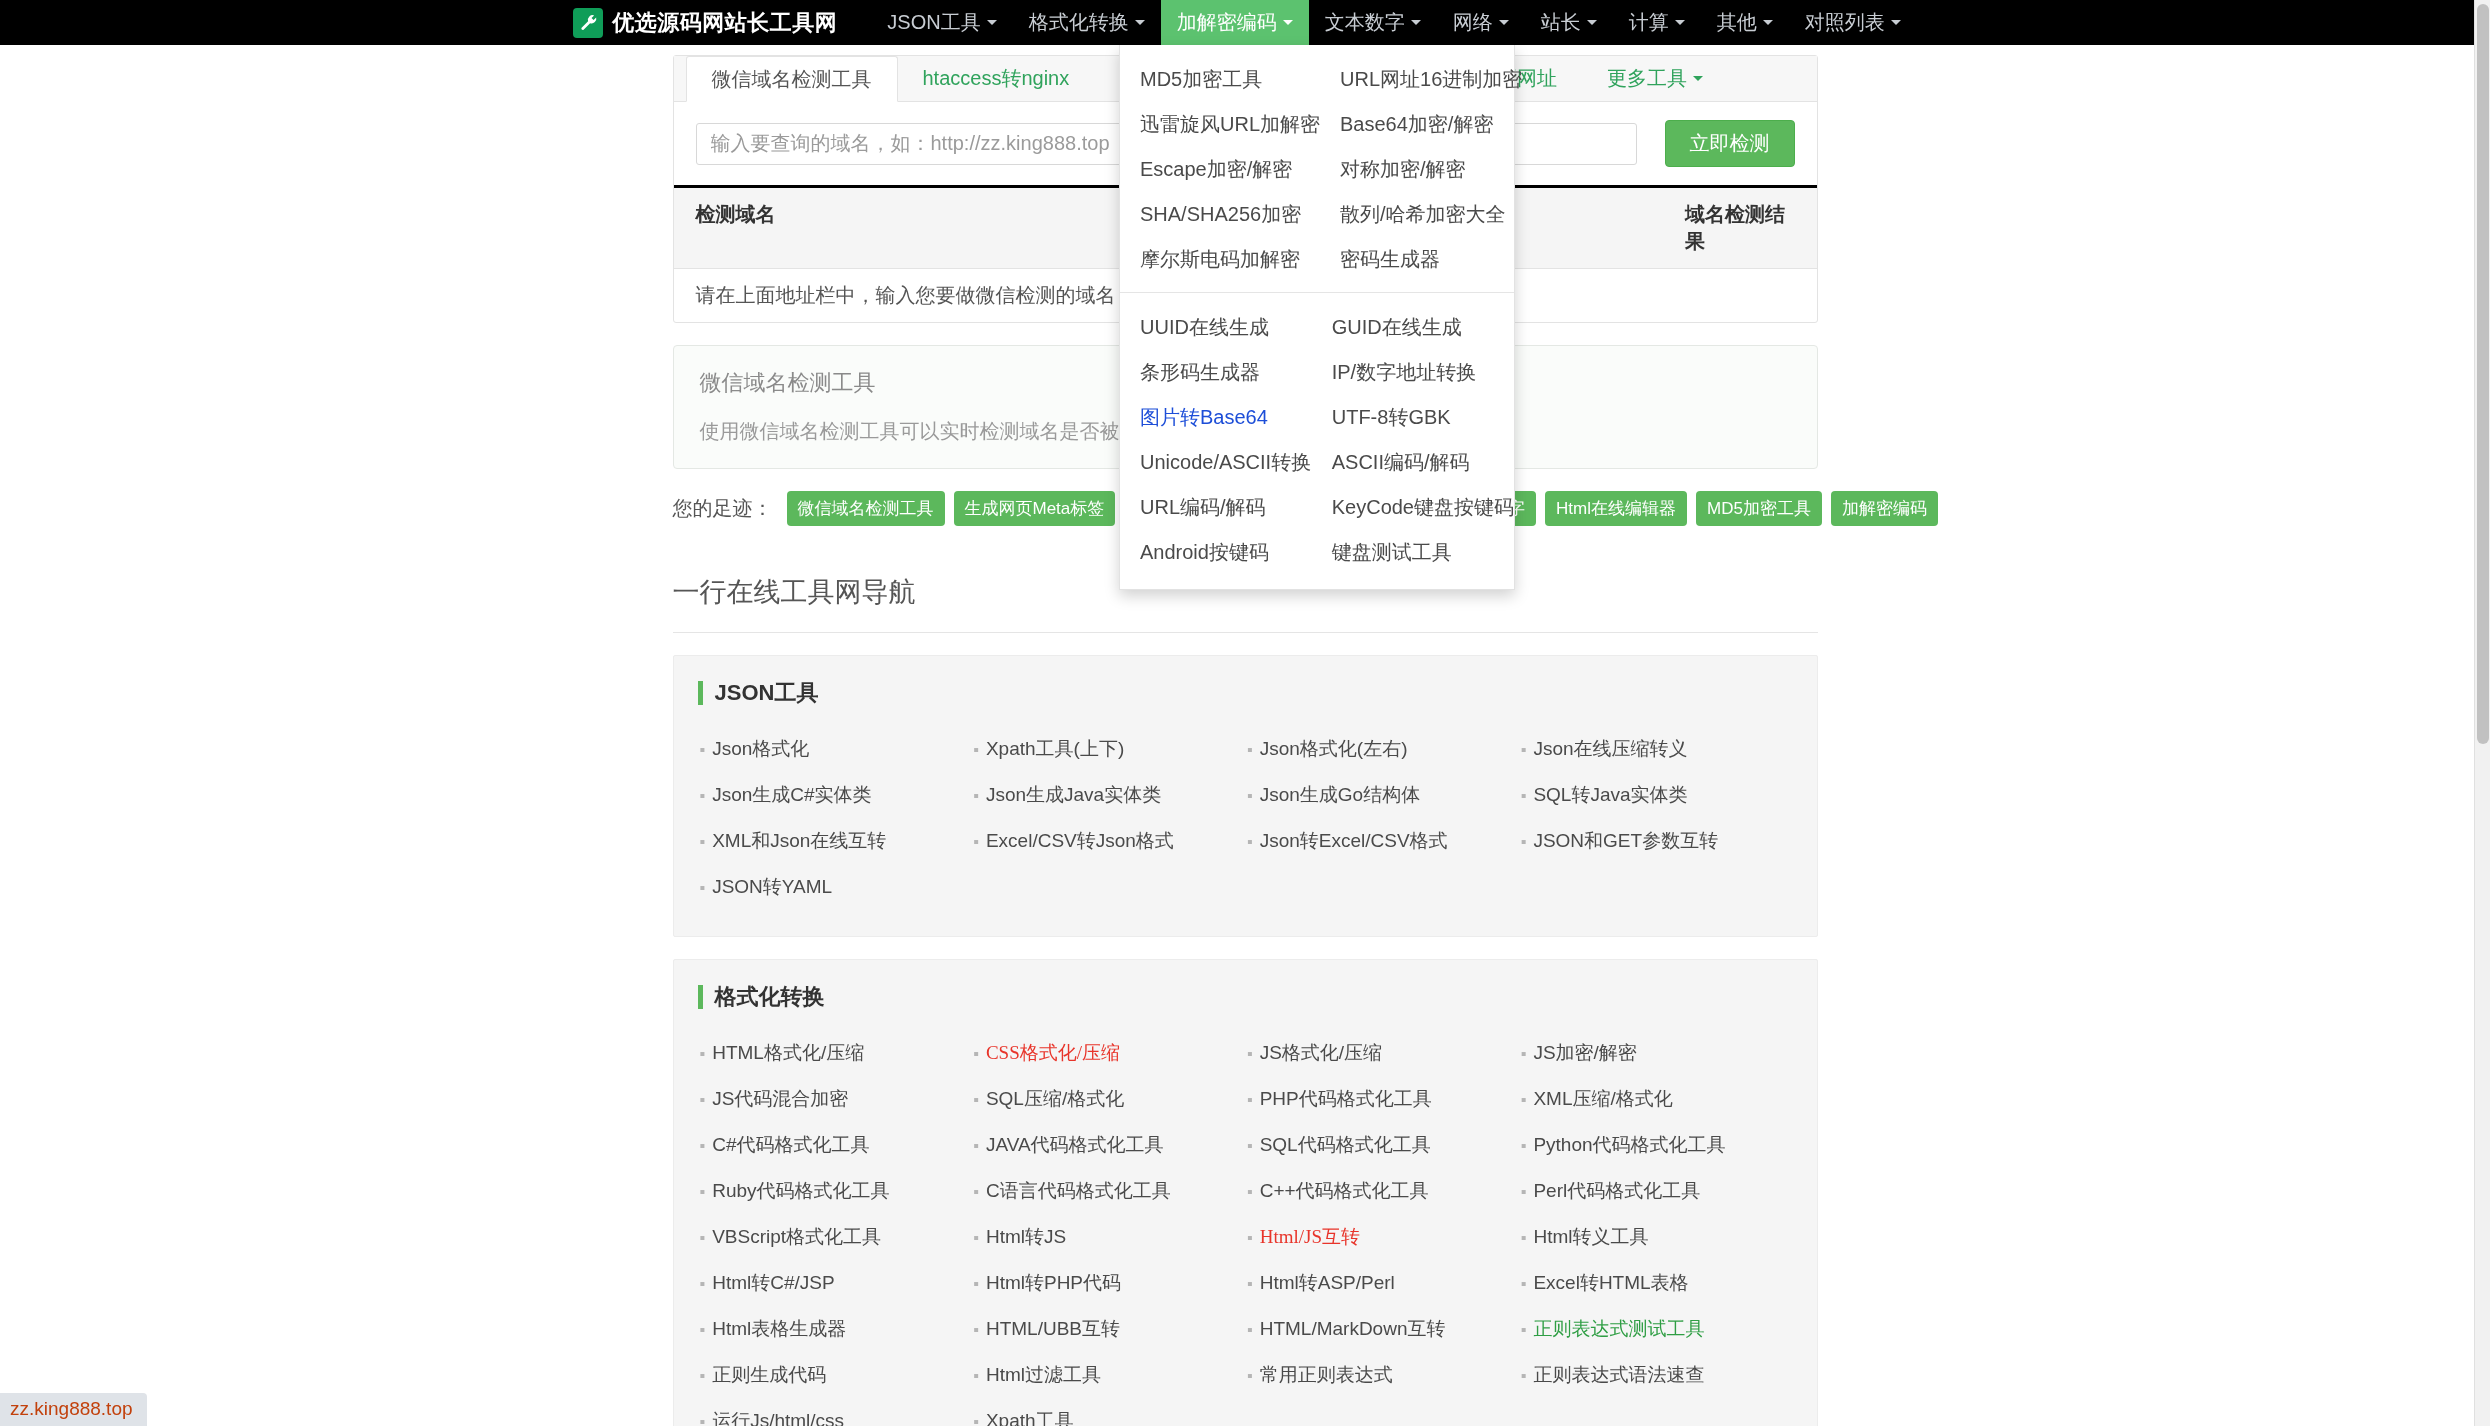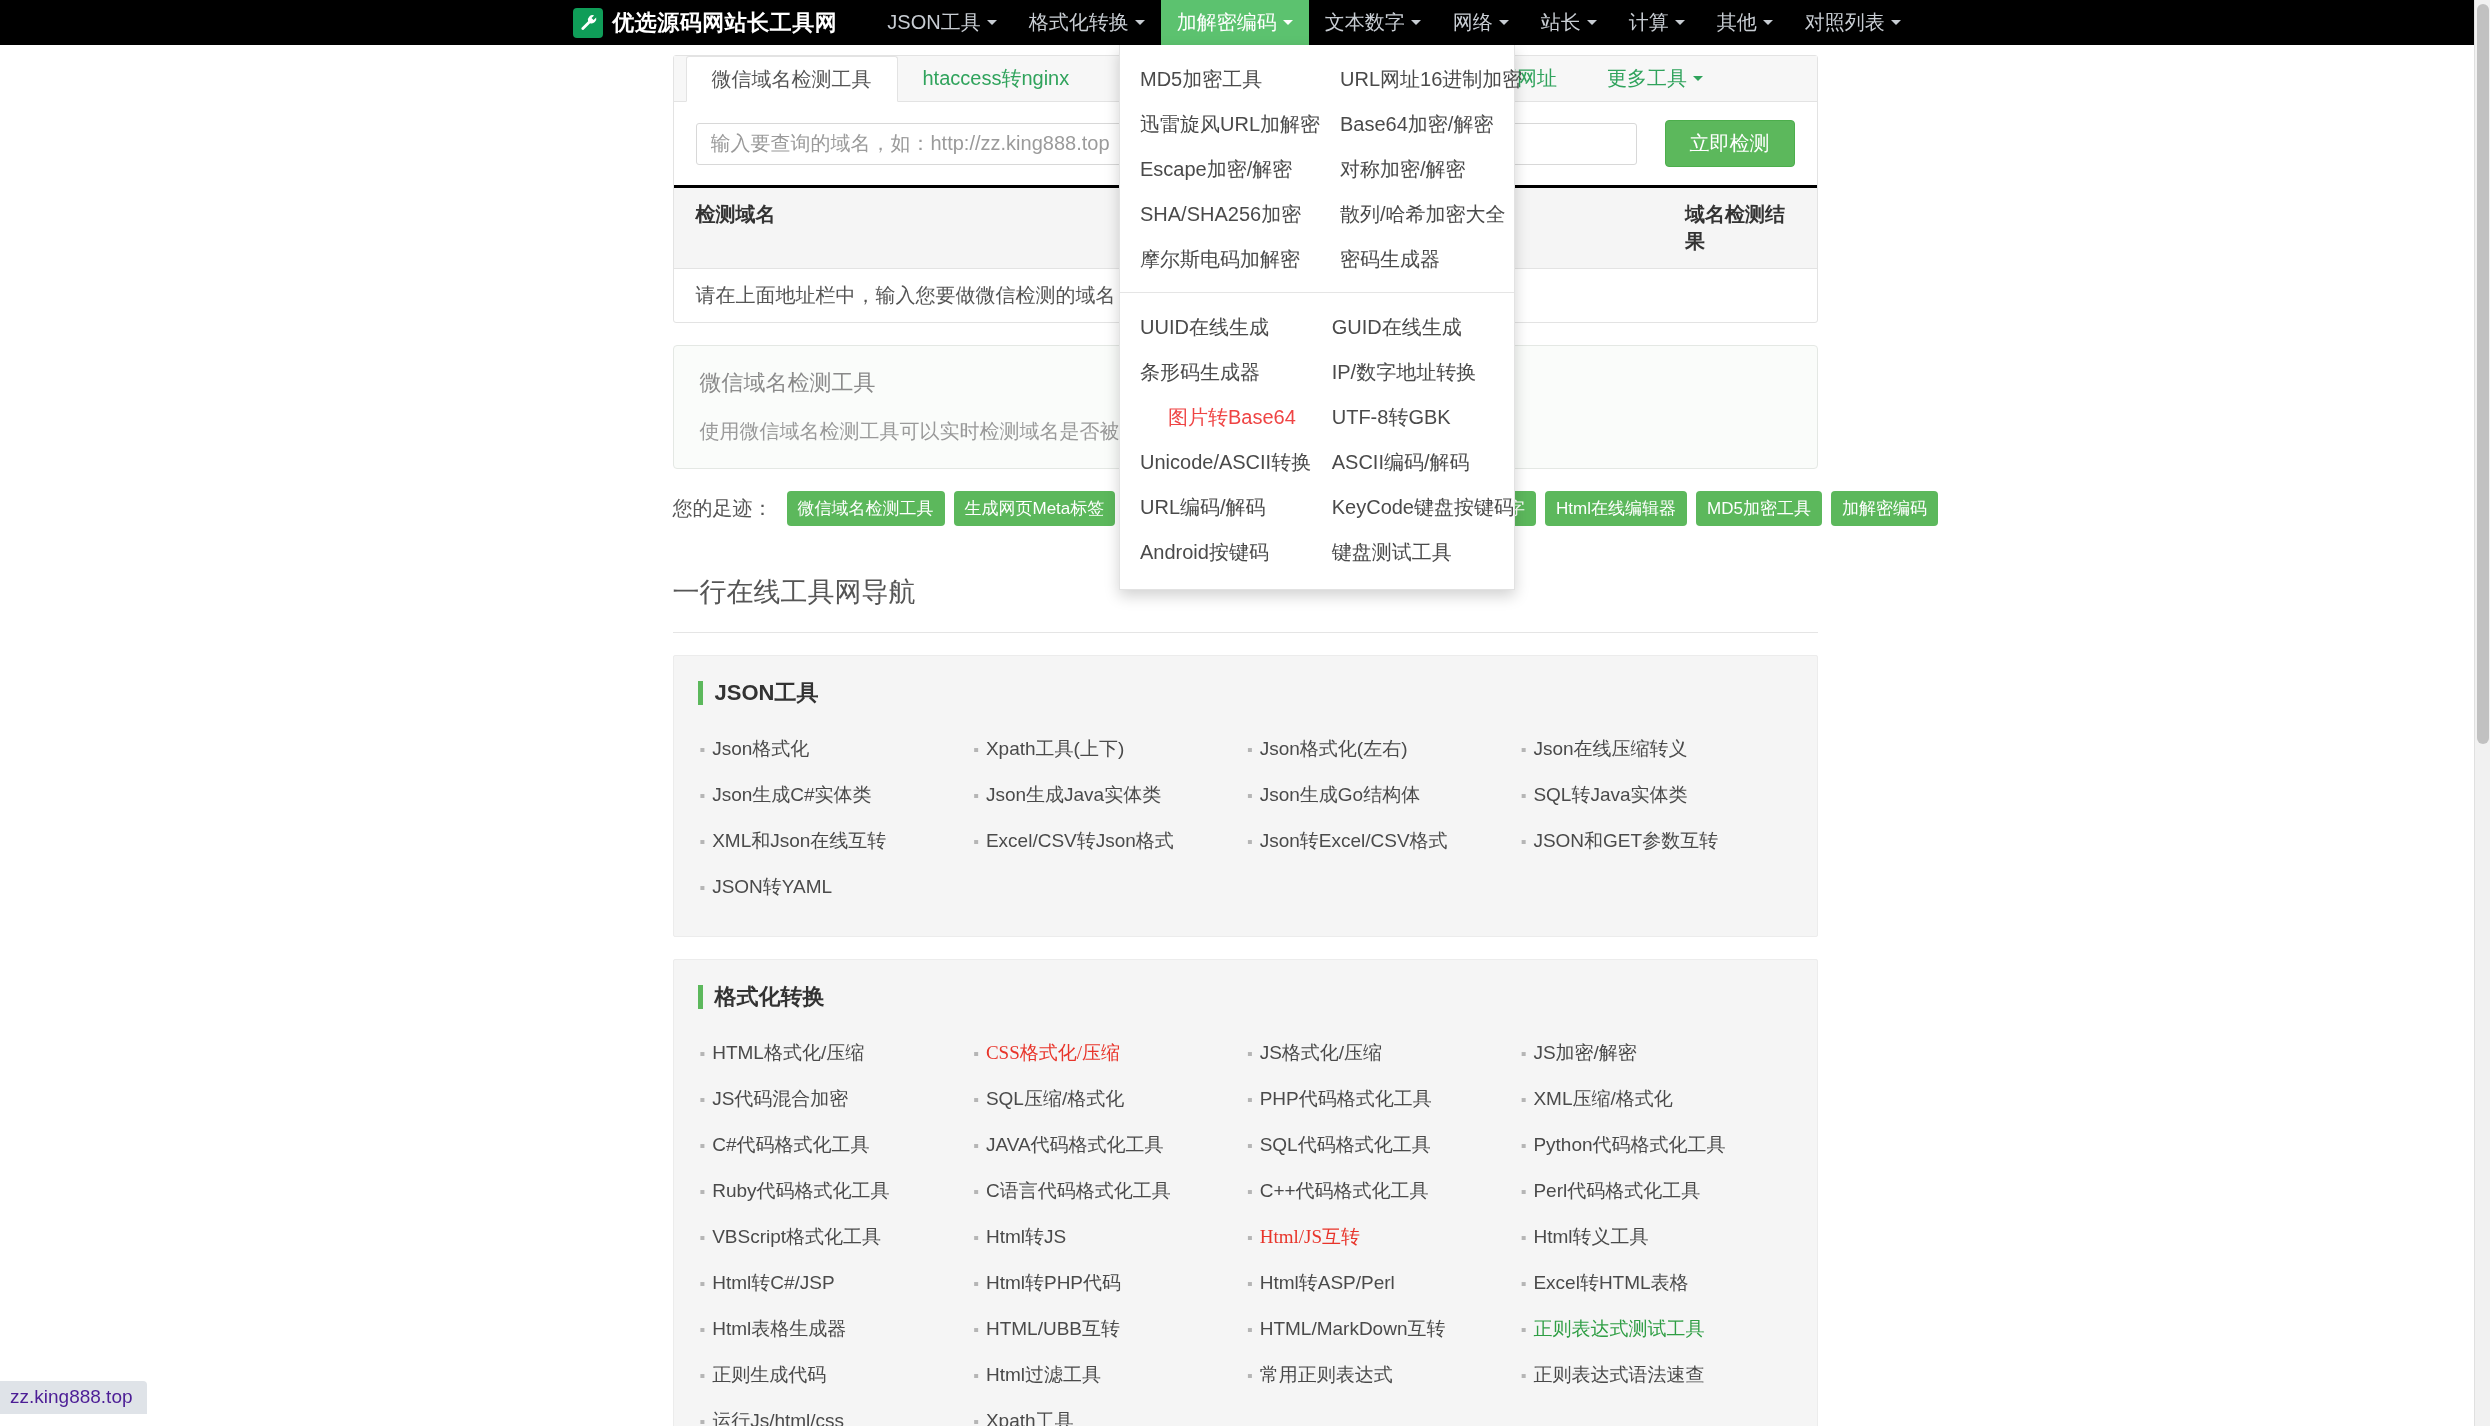--- a/index.html
+++ b/index.html
@@ -61,21 +61,21 @@
     box-shadow: 0 6px 14px rgba(0,0,0,.18);
     padding: 12px 0 14px 0;
     z-index: 60;
   }
   .dd-grid { display: grid; grid-template-columns: 1fr 1fr; }
   .dd-item {
     font-size: 20px; color: #4a4a4a;
     padding: 9px 0 9px 20px;
     white-space: nowrap; cursor: pointer;
   }
-  .dd-item.hot { color: #ef4444; margin-left: 28px; }
+  .dd-item.hot { color: #1d4ed8; }
   .dd-sep { height:1px; background:#e5e5e5; margin: 10px 0 12px 0; }
 
   
   .page { width: 2490px; padding-top: 10px; }
   .container { width: 1145px; margin: 0 auto; }
 
   
   .panel {
     border: 1px solid #e3e3e3; background:#fff;
     border-radius: 3px; overflow: visible;
@@ -168,22 +168,22 @@
   .link {
     font-size: 19px; color:#4a4a4a; padding: 10px 0 10px 2px;
     white-space: nowrap; cursor:pointer;
   }
   .link .dot { color:#b5b5b5; margin-right: 7px; font-size:16px; }
   .link.red { color:#e8342a;font-family:Liberation Serif, serif; }
   .link.green { color:#2f9e44; }
 
   
   .statusbar {
-    position: fixed; left:0; bottom:12px;
-    background:#dfe3e8; color:#4c1d95;
+    position: fixed; left:0; bottom:0;
+    background:#dfe3e8; color:#c2410c;
     font-size: 19px; padding: 5px 14px 6px 10px;
     border-top-right-radius: 4px;
     z-index: 90;
   }
 
   
   .scrollbar {
     position: fixed; right:0; top:0; width: 16px; height:1426px;
     background:#f1f1f1; border-left:1px solid #e0e0e0; z-index:80;
   }

